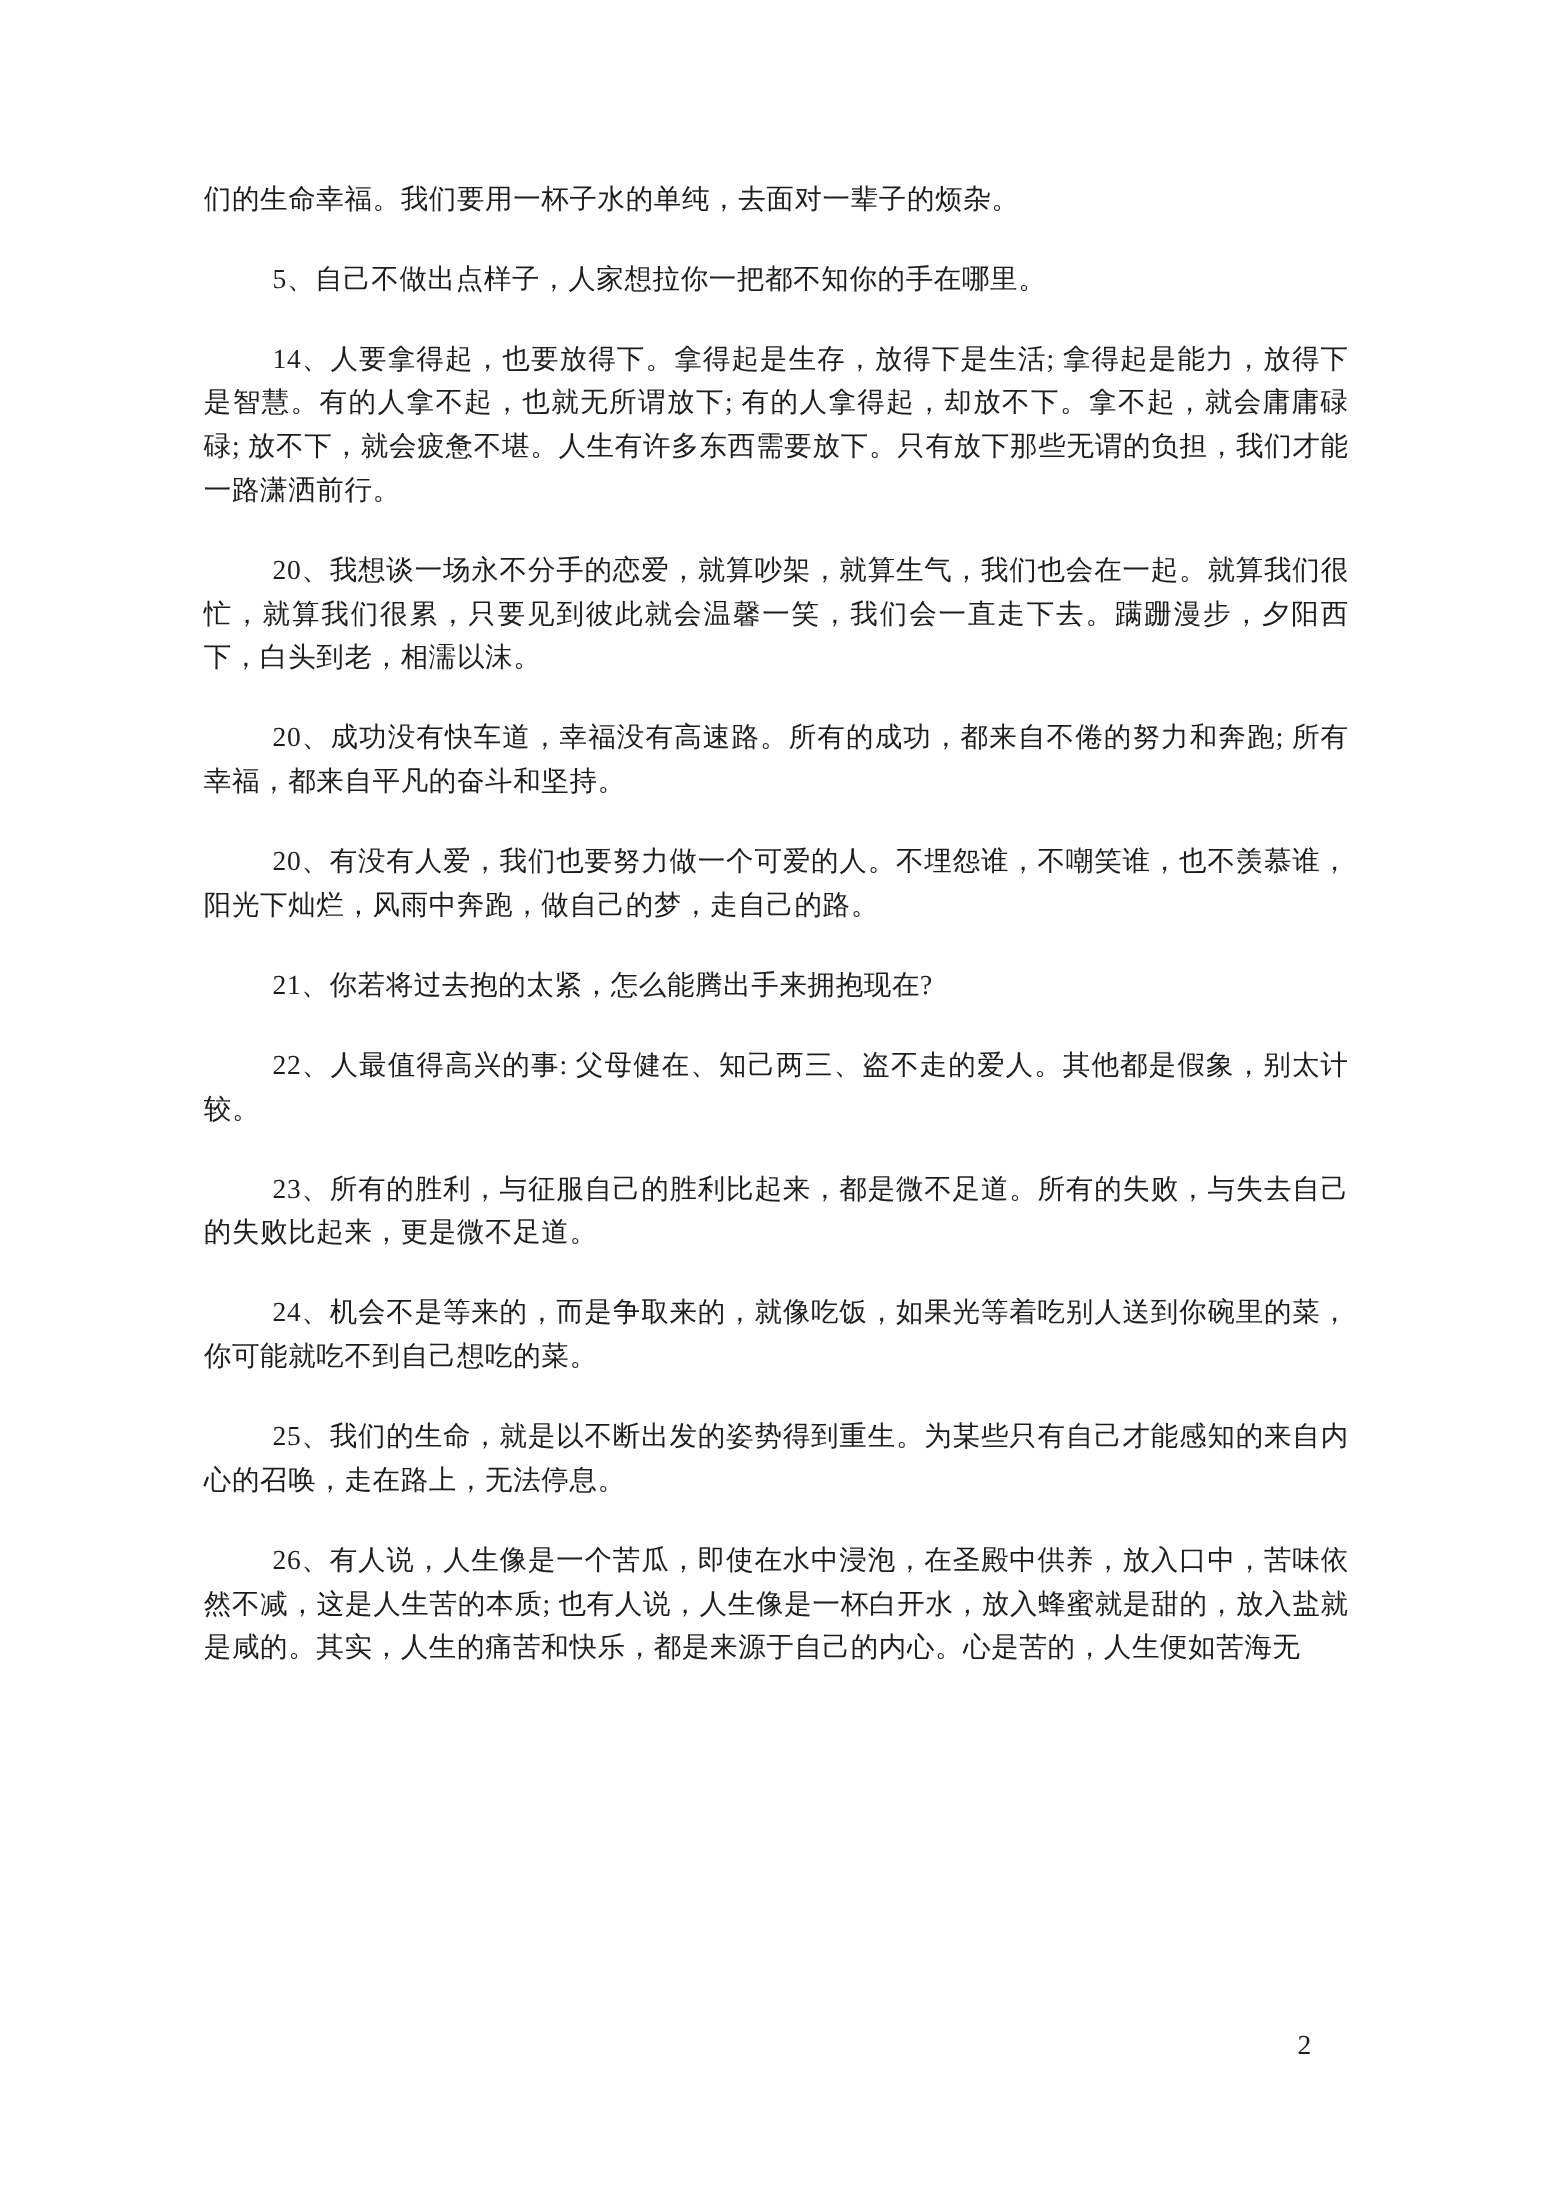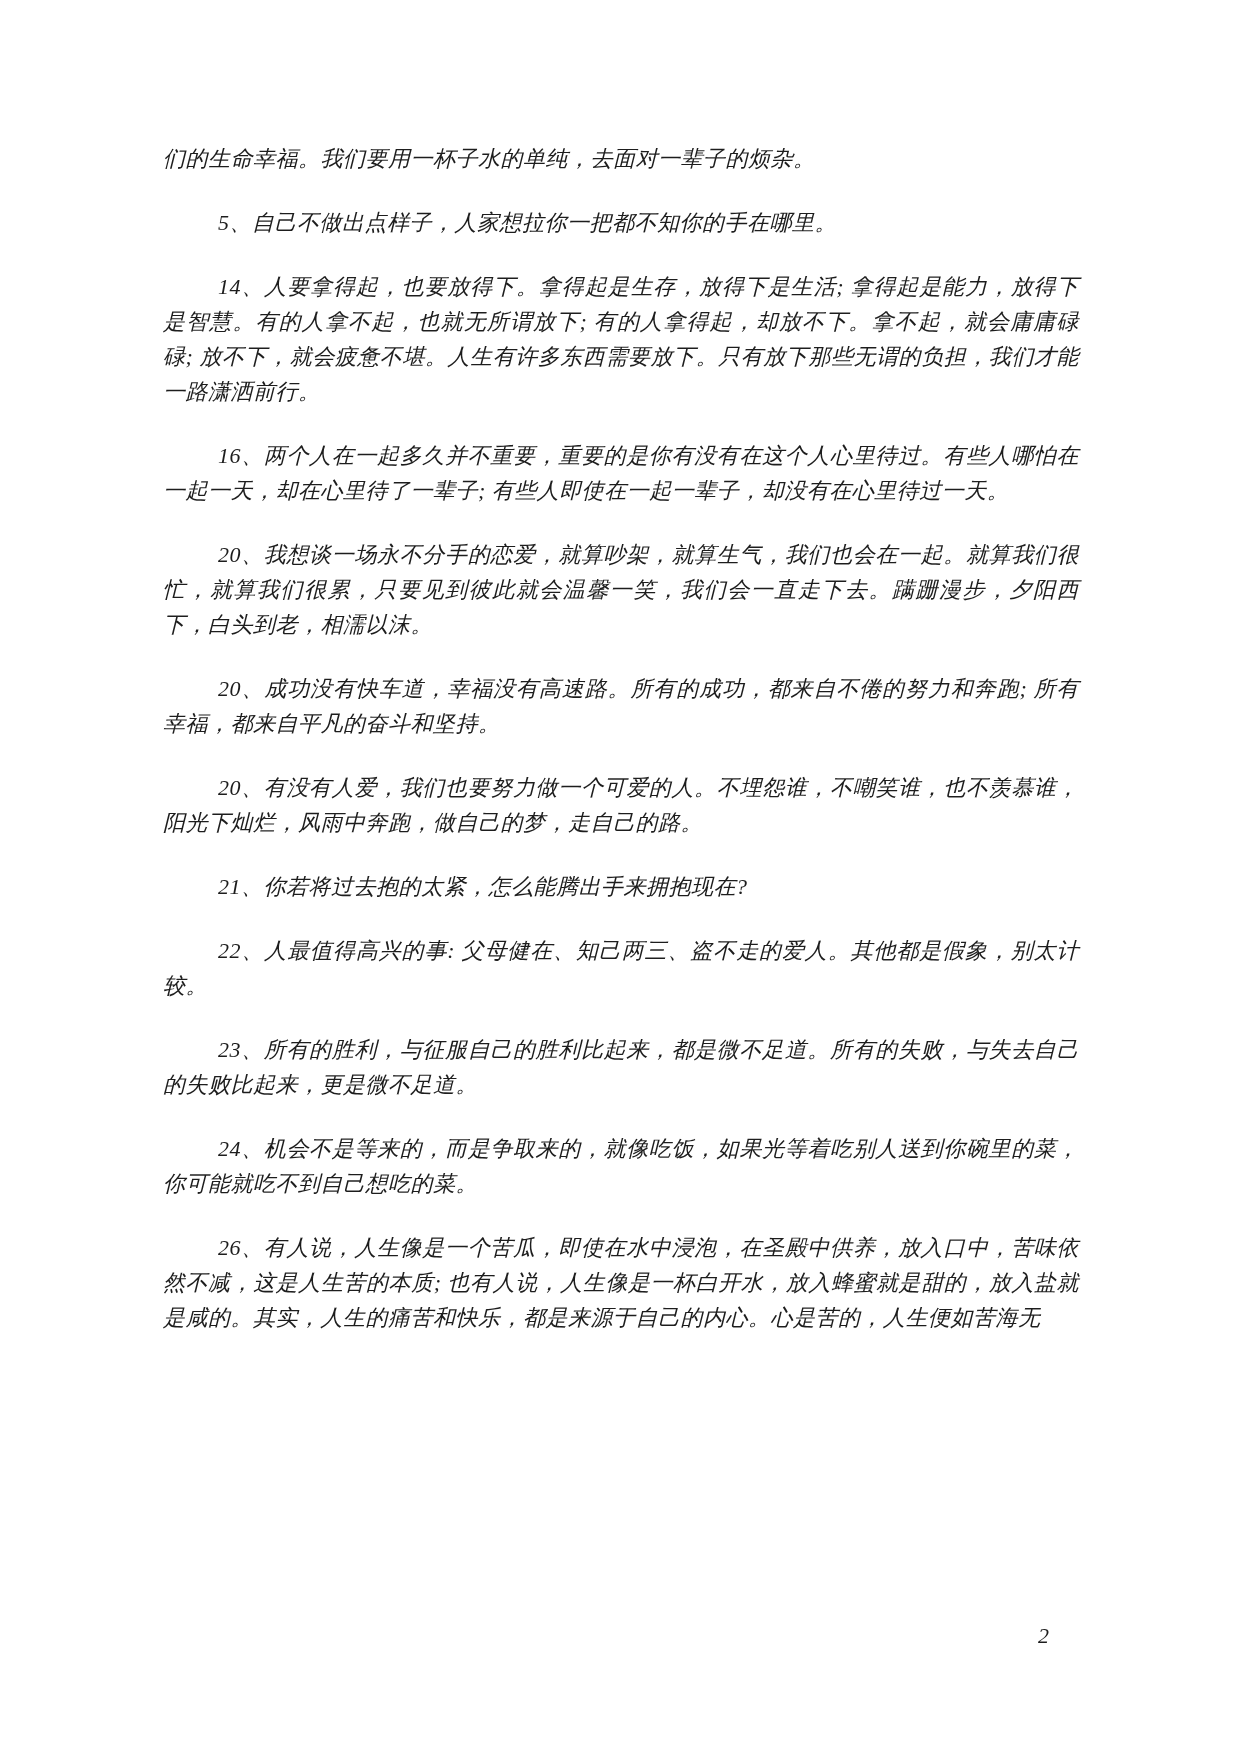--- a/index.html
+++ b/index.html
@@ -1,15 +1,15 @@
 <!DOCTYPE html>
 <html><head>
 <meta charset="utf-8">
 <style>
-  * { margin: 0; padding: 0; box-sizing: border-box; font-style: italic; }
+  * { margin: 0; padding: 0; box-sizing: border-box; }
   html, body { background: #ffffff; }
   body {
     width: 1241px;
     height: 1754px;
     position: relative;
     font-family: "Liberation Serif", "DejaVu Serif", serif;
     overflow: hidden;
   }
   .sheet {
     position: absolute;
@@ -46,24 +46,24 @@
   }
 </style>
 </head>
 <body>
 
 <div class="sheet">
   <div class="content">
     <p>们的生命幸福。我们要用一杯子水的单纯，去面对一辈子的烦杂。</p>
     <p class="indent">5、自己不做出点样子，人家想拉你一把都不知你的手在哪里。</p>
     <p class="indent">14、人要拿得起，也要放得下。拿得起是生存，放得下是生活; 拿得起是能力，放得下是智慧。有的人拿不起，也就无所谓放下; 有的人拿得起，却放不下。拿不起，就会庸庸碌碌; 放不下，就会疲惫不堪。人生有许多东西需要放下。只有放下那些无谓的负担，我们才能一路潇洒前行。</p>
-    <p class="indent">16、两个人在一起多久并不重要，重要的是你有没有在这个人心里待过。有些人哪怕在一起一天，却在心里待了一辈子; 有些人即使在一起一辈子，却没有在心里待过一天。</p>
     <p class="indent">20、我想谈一场永不分手的恋爱，就算吵架，就算生气，我们也会在一起。就算我们很忙，就算我们很累，只要见到彼此就会温馨一笑，我们会一直走下去。蹒跚漫步，夕阳西下，白头到老，相濡以沫。</p>
     <p class="indent">20、成功没有快车道，幸福没有高速路。所有的成功，都来自不倦的努力和奔跑; 所有幸福，都来自平凡的奋斗和坚持。</p>
     <p class="indent">20、有没有人爱，我们也要努力做一个可爱的人。不埋怨谁，不嘲笑谁，也不羡慕谁，阳光下灿烂，风雨中奔跑，做自己的梦，走自己的路。</p>
     <p class="indent">21、你若将过去抱的太紧，怎么能腾出手来拥抱现在?</p>
     <p class="indent">22、人最值得高兴的事: 父母健在、知己两三、盗不走的爱人。其他都是假象，别太计较。</p>
     <p class="indent">23、所有的胜利，与征服自己的胜利比起来，都是微不足道。所有的失败，与失去自己的失败比起来，更是微不足道。</p>
     <p class="indent">24、机会不是等来的，而是争取来的，就像吃饭，如果光等着吃别人送到你碗里的菜，你可能就吃不到自己想吃的菜。</p>
+    <p class="indent">25、我们的生命，就是以不断出发的姿势得到重生。为某些只有自己才能感知的来自内心的召唤，走在路上，无法停息。</p>
     <p class="indent">26、有人说，人生像是一个苦瓜，即使在水中浸泡，在圣殿中供养，放入口中，苦味依然不减，这是人生苦的本质; 也有人说，人生像是一杯白开水，放入蜂蜜就是甜的，放入盐就是咸的。其实，人生的痛苦和快乐，都是来源于自己的内心。心是苦的，人生便如苦海无</p>
   </div>
   <div class="page-number">2</div>
 </div>
 
 </body></html>

